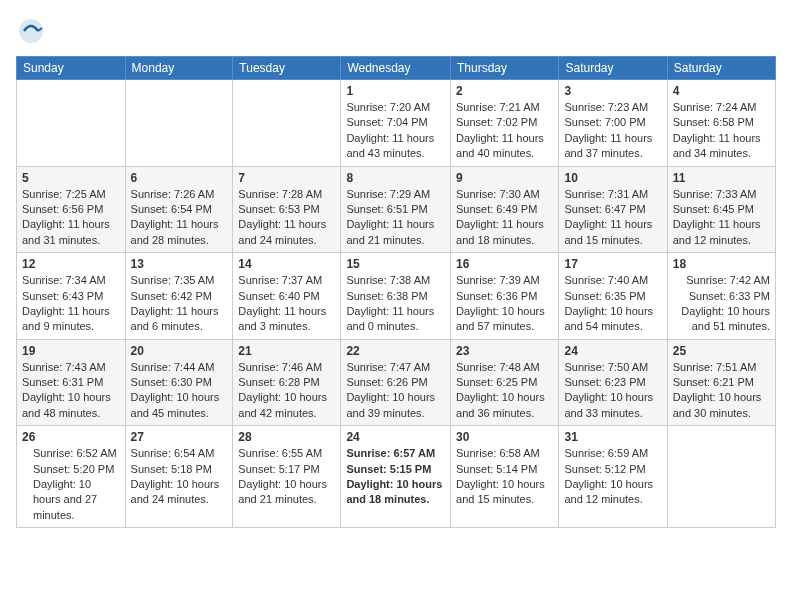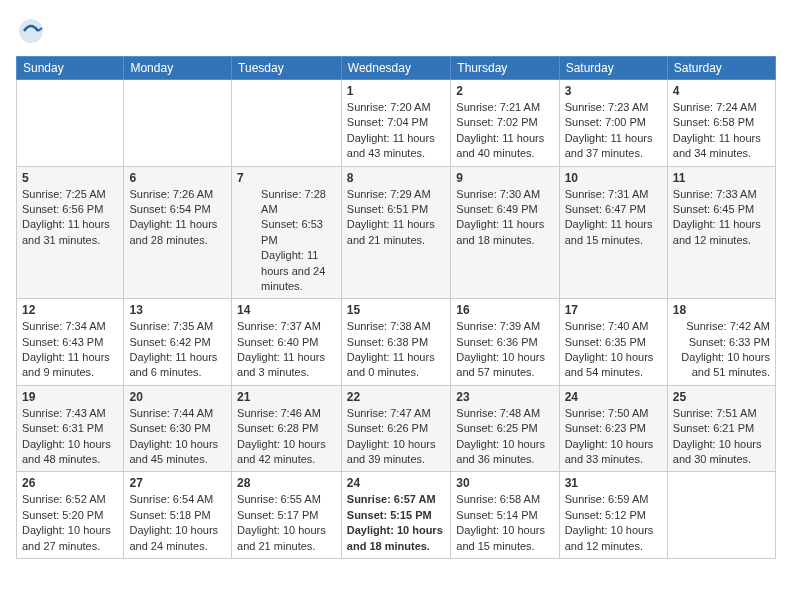--- a/index.html
+++ b/index.html
@@ -167,21 +167,21 @@
 Daylight: 11 hours and 31 minutes.</div>
         </td>
         <td>
           <span class="day-number">6</span>
           <div class="day-info" style="white-space: pre-line;">Sunrise: 7:26 AM
 Sunset: 6:54 PM
 Daylight: 11 hours and 28 minutes.</div>
         </td>
         <td>
           <span class="day-number">7</span>
-          <div class="day-info" style="white-space: pre-line; margin-left: 24px;">Sunrise: 7:28 AM
+          <div class="day-info" style="white-space: pre-line;">Sunrise: 7:28 AM
 Sunset: 6:53 PM
 Daylight: 11 hours and 24 minutes.</div>
         </td>
         <td>
           <span class="day-number">8</span>
           <div class="day-info" style="white-space: pre-line;">Sunrise: 7:29 AM
 Sunset: 6:51 PM
 Daylight: 11 hours and 21 minutes.</div>
         </td>
         <td>
@@ -287,21 +287,21 @@
         <td>
           <span class="day-number">25</span>
           <div class="day-info" style="white-space: pre-line;">Sunrise: 7:51 AM
 Sunset: 6:21 PM
 Daylight: 10 hours and 30 minutes.</div>
         </td>
       </tr>
       <tr>
         <td>
           <span class="day-number">26</span>
-          <div class="day-info" style="white-space: pre-line;">Sunrise: 6:52 AM
+          <div class="day-info" style="white-space: pre-line; margin-left: 11px;">Sunrise: 6:52 AM
 Sunset: 5:20 PM
 Daylight: 10 hours and 27 minutes.</div>
         </td>
         <td>
           <span class="day-number">27</span>
           <div class="day-info" style="white-space: pre-line;">Sunrise: 6:54 AM
 Sunset: 5:18 PM
 Daylight: 10 hours and 24 minutes.</div>
         </td>
         <td>

